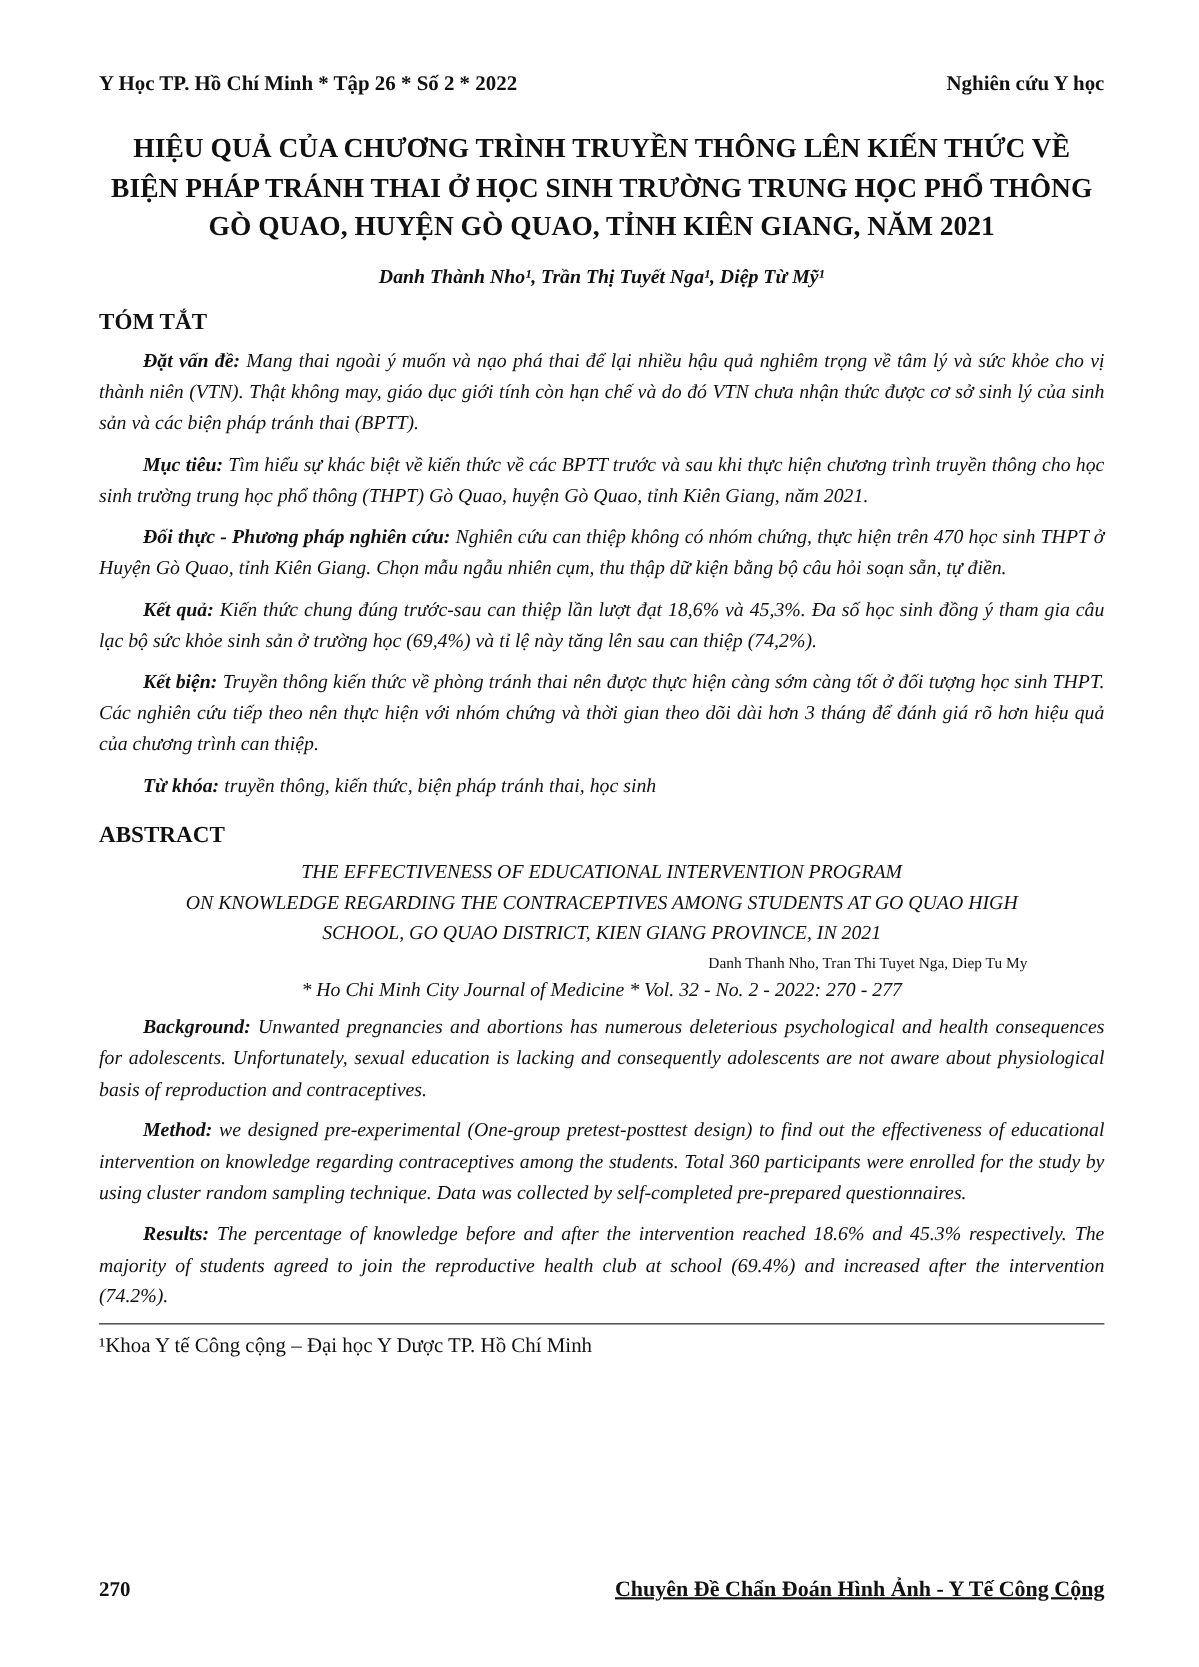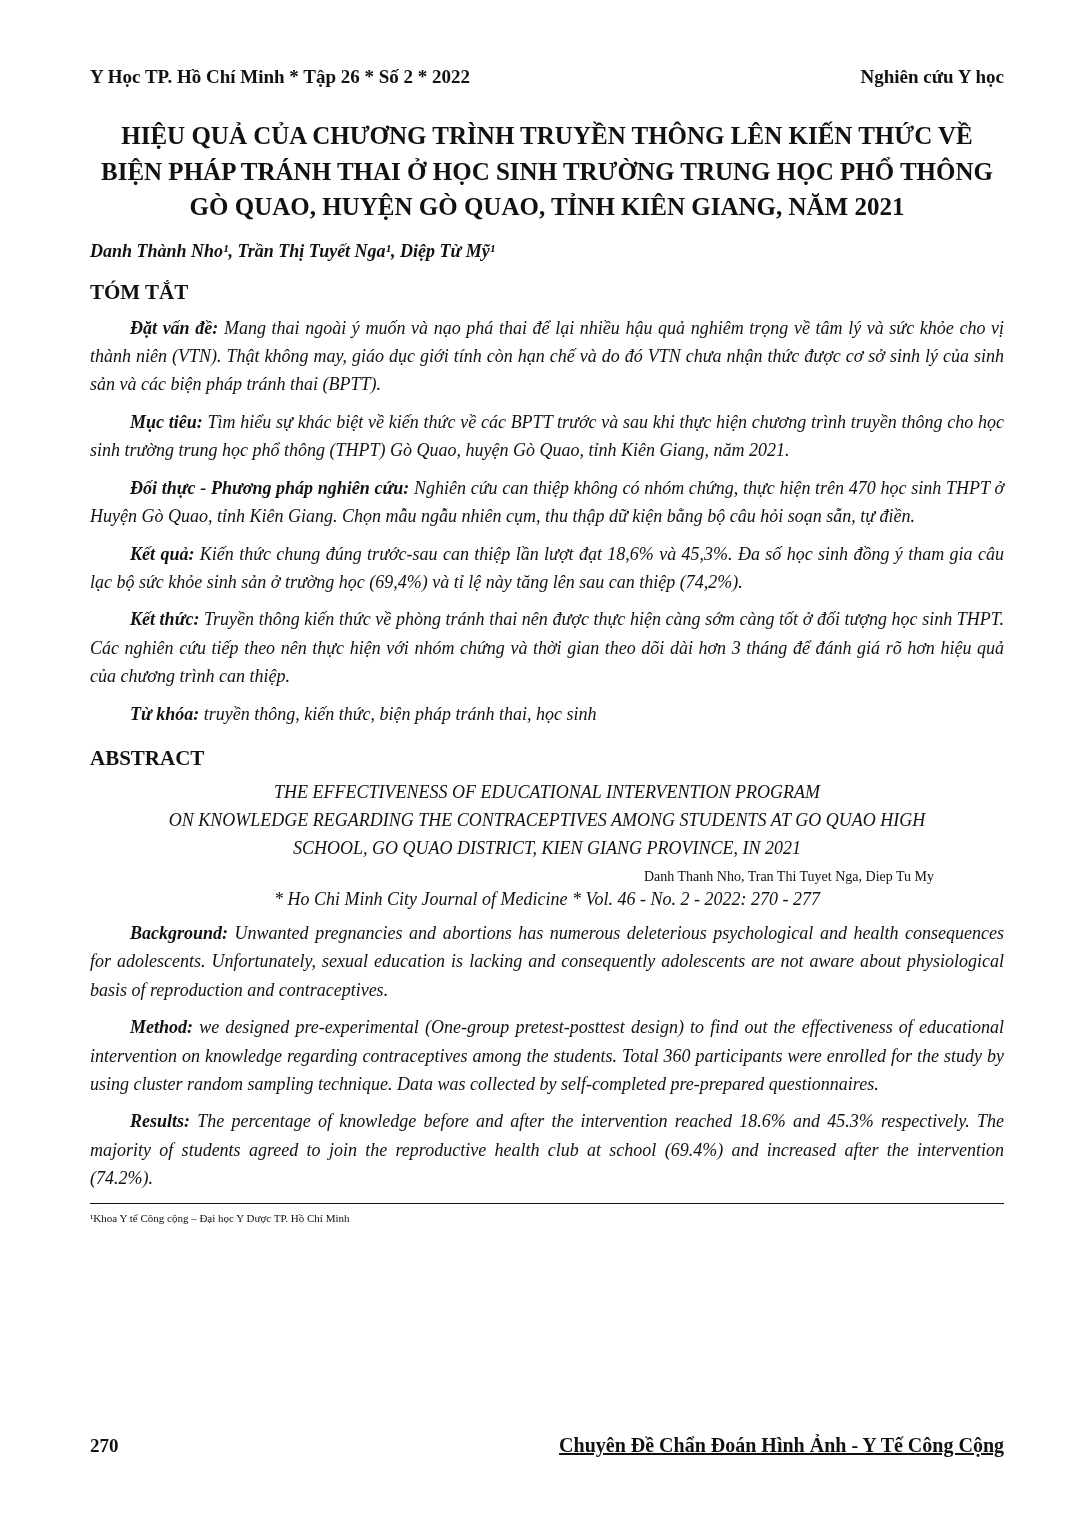--- a/index.html
+++ b/index.html
@@ -26,21 +26,21 @@
   }
   .article-title {
     margin-top: 30px;
     text-align: center;
     font-size: 25px;
     font-weight: bold;
     line-height: 1.42;
   }
   .authors-vn {
     margin-top: 16px;
-    text-align: left;
+    text-align: center;
     font-size: 18px;
     font-weight: bold;
     font-style: italic;
   }
   .section-heading {
     margin-top: 18px;
     font-size: 21px;
     font-weight: bold;
   }
   .para {
@@ -68,21 +68,21 @@
   .journal-ref {
     margin-top: 4px;
     text-align: center;
     font-style: italic;
     font-size: 18px;
   }
   .footnote-block {
     margin-top: 10px;
     border-top: 1.5px solid #111111;
     padding-top: 6px;
-    font-size: 11px;
+    font-size: 19px;
     line-height: 1.5;
   }
   .footnote-line2 { display: flex; align-items: baseline; }
   .fn-label { font-style: italic; }
   .fn-gap-s { margin-left: 6px; }
   .fn-gap-l { margin-left: 34px; }
   .fn-gap-xl { margin-left: 70px; }
   .page-footer {
     margin-top: auto;
     display: flex;
@@ -118,39 +118,39 @@
   </p>
   <p class="para">
     <span class="plabel">Đối thực - Phương pháp nghiên cứu:</span>
     <span>Nghiên cứu can thiệp không có nhóm chứng, thực hiện trên 470 học sinh THPT ở Huyện Gò Quao, tỉnh Kiên Giang. Chọn mẫu ngẫu nhiên cụm, thu thập dữ kiện bằng bộ câu hỏi soạn sẵn, tự điền.</span>
   </p>
   <p class="para">
     <span class="plabel">Kết quả:</span>
     <span>Kiến thức chung đúng trước-sau can thiệp lần lượt đạt 18,6% và 45,3%. Đa số học sinh đồng ý tham gia câu lạc bộ sức khỏe sinh sản ở trường học (69,4%) và tỉ lệ này tăng lên sau can thiệp (74,2%).</span>
   </p>
   <p class="para">
-    <span class="plabel">Kết thức:</span>
+    <span class="plabel">Kết biện:</span>
     <span>Truyền thông kiến thức về phòng tránh thai nên được thực hiện càng sớm càng tốt ở đối tượng học sinh THPT. Các nghiên cứu tiếp theo nên thực hiện với nhóm chứng và thời gian theo dõi dài hơn 3 tháng để đánh giá rõ hơn hiệu quả của chương trình can thiệp.</span>
   </p>
   <p class="para">
     <span class="plabel">Từ khóa:</span>
     <span>truyền thông, kiến thức, biện pháp tránh thai, học sinh</span>
   </p>
 
   <h2 class="section-heading">ABSTRACT</h2>
 
   <div class="en-title">
     <div>THE EFFECTIVENESS OF EDUCATIONAL INTERVENTION PROGRAM</div>
     <div>ON KNOWLEDGE REGARDING THE CONTRACEPTIVES AMONG STUDENTS AT GO QUAO HIGH</div>
     <div>SCHOOL, GO QUAO DISTRICT, KIEN GIANG PROVINCE, IN 2021</div>
   </div>
 
   <div class="authors-en">Danh Thanh Nho, Tran Thi Tuyet Nga, Diep Tu My</div>
 
-  <div class="journal-ref">* Ho Chi Minh City Journal of Medicine * Vol. 46 - No. 2 - 2022: 270 - 277</div>
+  <div class="journal-ref">* Ho Chi Minh City Journal of Medicine * Vol. 32 - No. 2 - 2022: 270 - 277</div>
 
   <p class="para">
     <span class="plabel">Background:</span>
     <span>Unwanted pregnancies and abortions has numerous deleterious psychological and health consequences for adolescents. Unfortunately, sexual education is lacking and consequently adolescents are not aware about physiological basis of reproduction and contraceptives.</span>
   </p>
   <p class="para">
     <span class="plabel">Method:</span>
     <span>we designed pre-experimental (One-group pretest-posttest design) to find out the effectiveness of educational intervention on knowledge regarding contraceptives among the students. Total 360 participants were enrolled for the study by using cluster random sampling technique. Data was collected by self-completed pre-prepared questionnaires.</span>
   </p>
   <p class="para">

